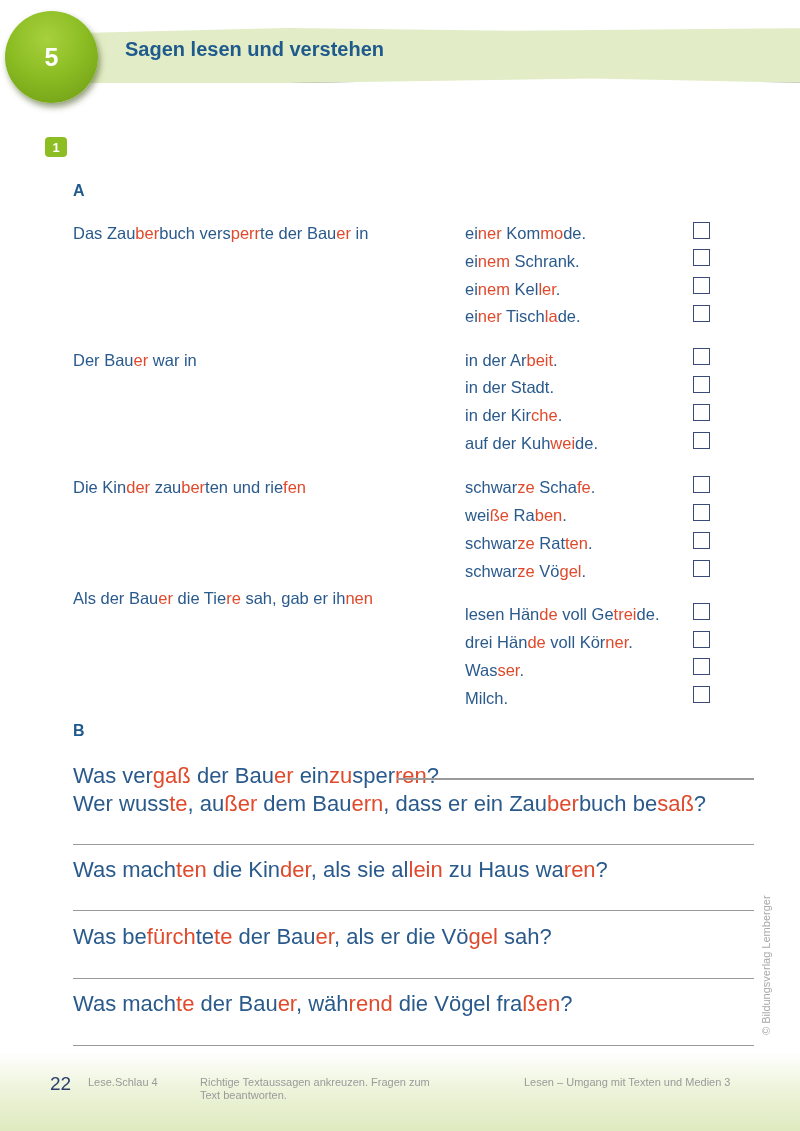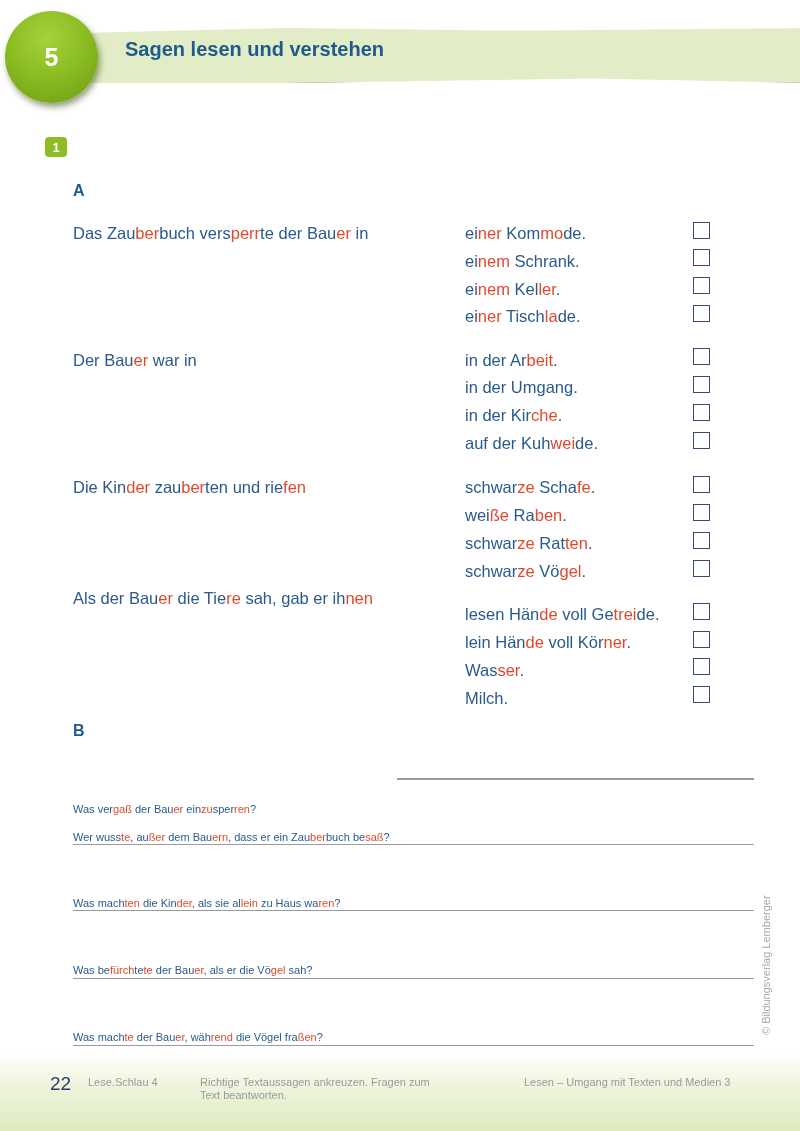--- a/index.html
+++ b/index.html
@@ -45,21 +45,21 @@
       position: absolute; left: 73px; font-size: 16.5px; color: #2a5a8c; text-align: center;
     }
     .opt {
       position: absolute; left: 465px; font-size: 16.5px; color: #2a5a8c;
     }
     .cb {
       position: absolute; left: 693px; width: 17px; height: 17px;
       border: 1.5px solid #3c4a78; background: #fff; box-sizing: border-box;
     }
     .q {
-      position: absolute; left: 73px; font-size: 11px; color: #2a5a8c; margin-top: 40px;
+      position: absolute; left: 73px; font-size: 22px; color: #2a5a8c;
     }
     .line {
       position: absolute; height: 1px; background: #9a9a9a;
     }
     .side {
       position: absolute; left: 760px; top: 1035px; transform-origin: left top;
       transform: rotate(-90deg); font-size: 11px; color: #a8a8a8; white-space: nowrap;
     }
     .footer {
       position: absolute; left: 0; top: 1052px; width: 800px; height: 79px;
@@ -90,41 +90,41 @@
 <div class="opt" style="top:252px"><span>ei</span><span class="r">nem</span><span> Schrank.</span></div>
 <div class="opt" style="top:280px"><span>ei</span><span class="r">nem</span><span> Kel</span><span class="r">ler</span><span>.</span></div>
 <div class="opt" style="top:307px"><span>ei</span><span class="r">ner</span><span> Tisch</span><span class="r">la</span><span>de.</span></div>
 <div class="cb" style="top:222px"></div>
 <div class="cb" style="top:249px"></div>
 <div class="cb" style="top:277px"></div>
 <div class="cb" style="top:305px"></div>
 
 <div class="stem" style="top:351px"><span>Der Bau</span><span class="r">er</span><span> war in</span></div>
 <div class="opt" style="top:351px"><span>in der Ar</span><span class="r">beit</span><span>.</span></div>
-<div class="opt" style="top:378px"><span>in der Umgang.</span></div>
+<div class="opt" style="top:378px"><span>in der Stadt.</span></div>
 <div class="opt" style="top:406px"><span>in der Kir</span><span class="r">che</span><span>.</span></div>
 <div class="opt" style="top:434px"><span>auf der Kuh</span><span class="r">wei</span><span>de.</span></div>
 <div class="cb" style="top:348px"></div>
 <div class="cb" style="top:376px"></div>
 <div class="cb" style="top:404px"></div>
 <div class="cb" style="top:432px"></div>
 
 <div class="stem" style="top:478px"><span>Die Kin</span><span class="r">der</span><span> zau</span><span class="r">ber</span><span>ten und rie</span><span class="r">fen</span></div>
 <div class="opt" style="top:478px"><span>schwar</span><span class="r">ze</span><span> Scha</span><span class="r">fe</span><span>.</span></div>
 <div class="opt" style="top:506px"><span>wei</span><span class="r">ße</span><span> Ra</span><span class="r">ben</span><span>.</span></div>
 <div class="opt" style="top:534px"><span>schwar</span><span class="r">ze</span><span> Rat</span><span class="r">ten</span><span>.</span></div>
 <div class="opt" style="top:562px"><span>schwar</span><span class="r">ze</span><span> Vö</span><span class="r">gel</span><span>.</span></div>
 <div class="cb" style="top:476px"></div>
 <div class="cb" style="top:504px"></div>
 <div class="cb" style="top:532px"></div>
 <div class="cb" style="top:560px"></div>
 
 <div class="stem" style="top:589px"><span>Als der Bau</span><span class="r">er</span><span> die Tie</span><span class="r">re</span><span> sah, gab er ih</span><span class="r">nen</span></div>
 <div class="opt" style="top:605px"><span>lesen Hän</span><span class="r">de</span><span> voll Ge</span><span class="r">trei</span><span>de.</span></div>
-<div class="opt" style="top:633px"><span>lein Hän</span><span class="r">de</span><span> voll Kör</span><span class="r">ner</span><span>.</span></div>
+<div class="opt" style="top:633px"><span>drei Hän</span><span class="r">de</span><span> voll Kör</span><span class="r">ner</span><span>.</span></div>
 <div class="opt" style="top:661px"><span>Was</span><span class="r">ser</span><span>.</span></div>
 <div class="opt" style="top:689px"><span>Milch.</span></div>
 <div class="cb" style="top:603px"></div>
 <div class="cb" style="top:631px"></div>
 <div class="cb" style="top:658px"></div>
 <div class="cb" style="top:686px"></div>
 
 <div class="sec-label" style="top:722px">B</div>
 
 <div class="q" style="top:763px"><span>Was ver</span><span class="r">gaß</span><span> der Bau</span><span class="r">er</span><span> ein</span><span class="r">zu</span><span>sper</span><span class="r">ren</span><span>?</span></div>

